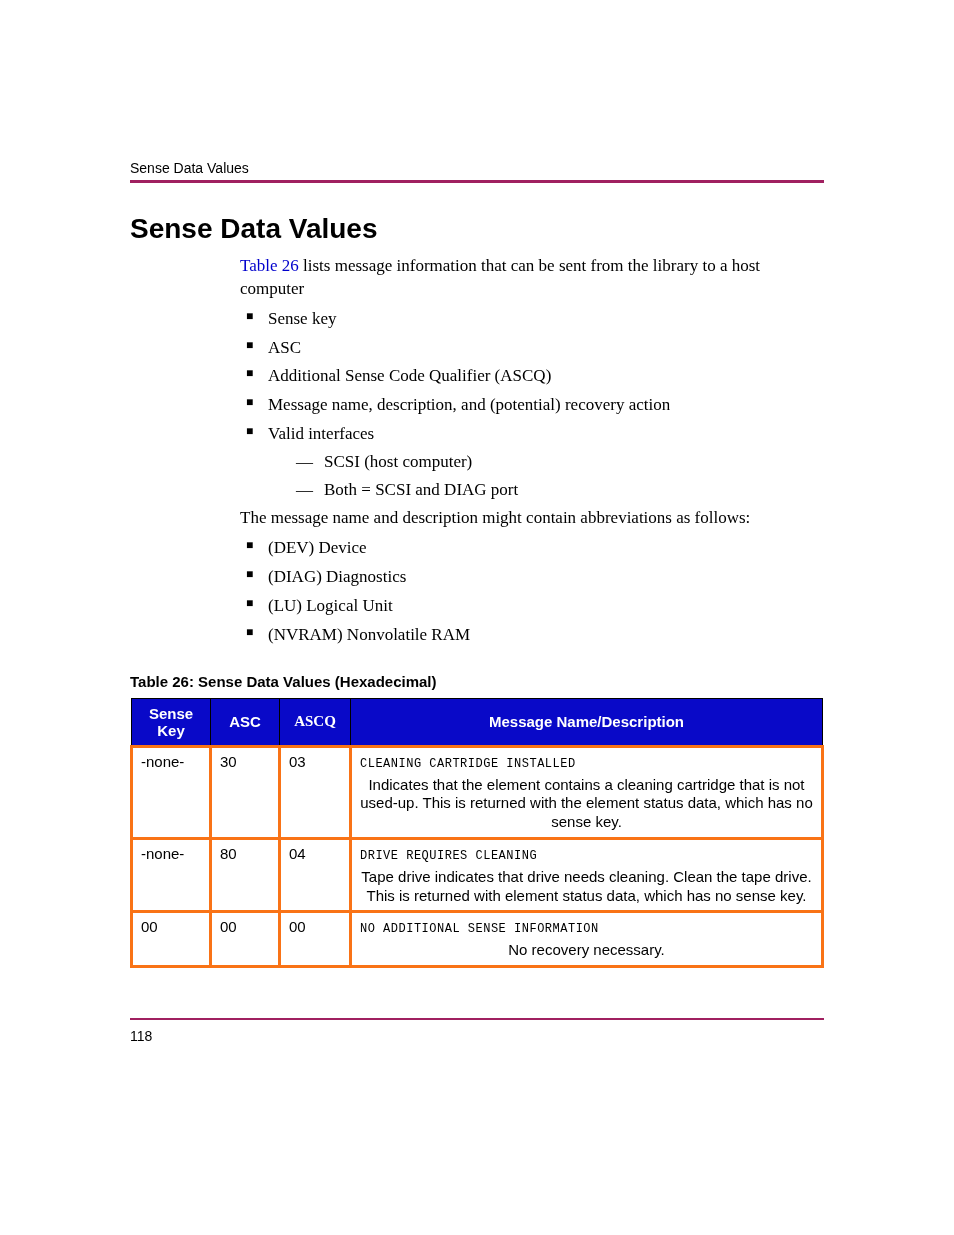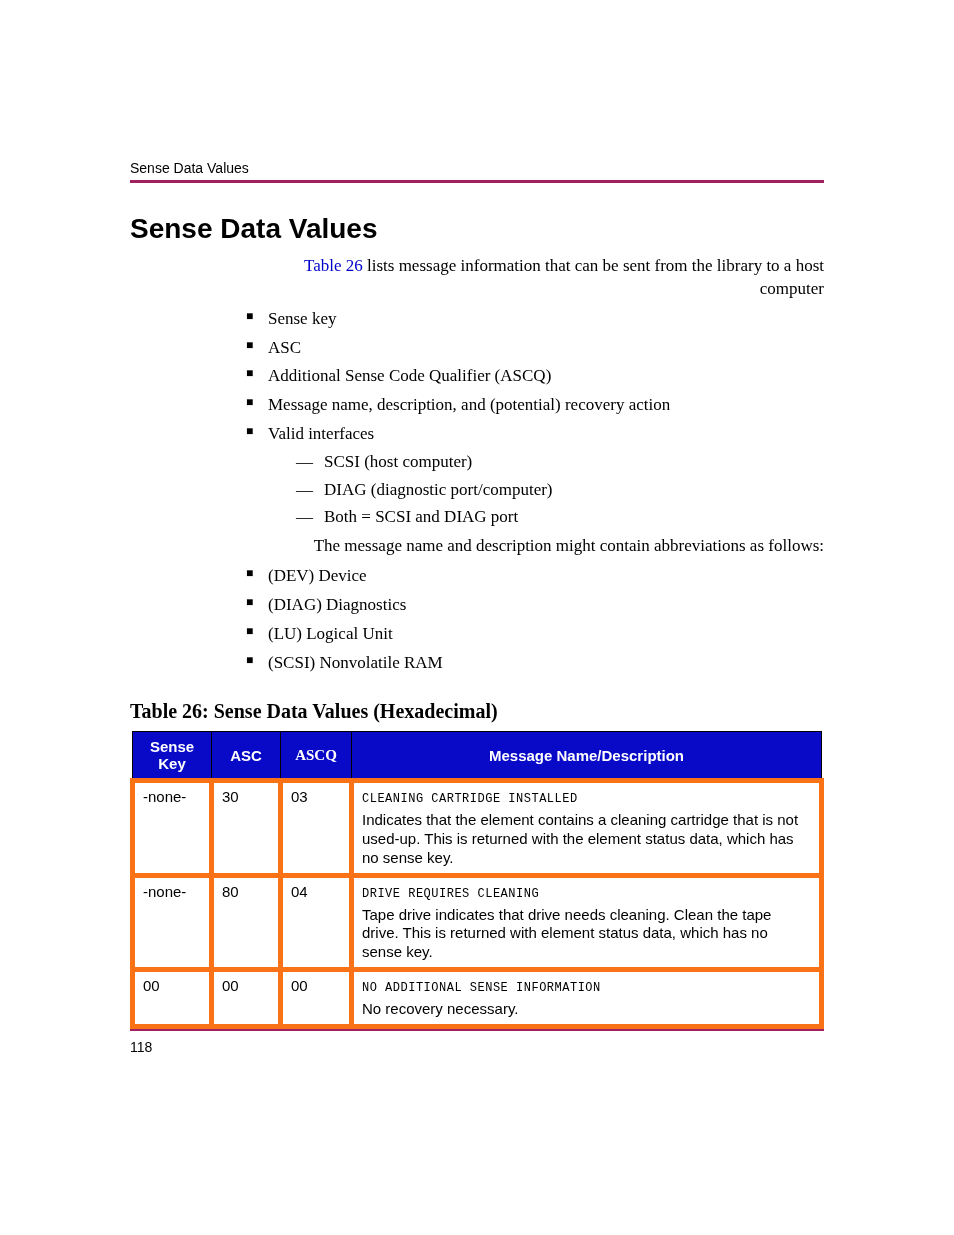--- a/index.html
+++ b/index.html
@@ -32,21 +32,20 @@
     font-weight: bold;
     font-size: 28px;
     margin: 0 0 10px 0;
   }
   .body-text {
     margin-left: 110px;
   }
   .body-text p {
     margin: 6px 0;
     line-height: 1.35;
-    text-align: right;
   }
   .ref-link {
     color: #0000cc;
   }
   ul.square {
     list-style: none;
     padding-left: 0;
     margin: 6px 0;
   }
   ul.square > li {
@@ -72,58 +71,60 @@
     padding-left: 28px;
     margin: 4px 0;
   }
   ul.dash > li::before {
     content: "—";
     position: absolute;
     left: 0;
     top: 0;
   }
   .table-caption {
-    font-family: Liberation Serif, serif;
+    font-family: Liberation Sans, sans-serif;
     font-weight: bold;
-    font-size: 20px;
+    font-size: 15px;
     margin-top: 26px;
     margin-bottom: 8px;
   }
   table.data-table {
     border-collapse: collapse;
     width: 100%;
     font-family: Arial, Helvetica, sans-serif;
     font-size: 15px;
   }
   table.data-table th {
     background: #0909c8;
     color: #fff;
     font-weight: bold;
     padding: 6px 6px;
     border: 1px solid #000;
     text-align: center;
     vertical-align: middle;
   }
   table.data-table td {
-    border: 5px solid #f97316;
+    border: 3px solid #f97316;
     padding: 5px 8px;
     vertical-align: top;
   }
   .msg-name {
     font-family: "Courier New", Courier, monospace;
     font-size: 12px;
     letter-spacing: 0.5px;
   }
   .msg-desc {
     display: block;
     margin-top: 5px;
     line-height: 1.25;
+    text-align: center;
   }
   .footer {
     position: relative;
+    margin-top: 50px;
   }
   .foot-rule {
     height: 2px;
     background: #a02060;
     margin-bottom: 8px;
   }
   .foot-row {
     font-family: Arial, Helvetica, sans-serif;
     font-size: 14px;
     display: flex;
@@ -150,33 +151,32 @@
 
     <ul class="square">
       <li>Sense key</li>
       <li>ASC</li>
       <li>Additional Sense Code Qualifier (ASCQ)</li>
       <li>Message name, description, and (potential) recovery action</li>
       <li>
         <span>Valid interfaces</span>
         <ul class="dash">
           <li>SCSI (host computer)</li>
-          <li>DIAG (diagnostic port/computer)</li>
           <li>Both = SCSI and DIAG port</li>
         </ul>
       </li>
     </ul>
 
     <p>The message name and description might contain abbreviations as follows:</p>
 
     <ul class="square">
       <li>(DEV) Device</li>
       <li>(DIAG) Diagnostics</li>
       <li>(LU) Logical Unit</li>
-      <li>(SCSI) Nonvolatile RAM</li>
+      <li>(NVRAM) Nonvolatile RAM</li>
     </ul>
   </div>
 
   <div class="table-caption">Table 26:  Sense Data Values (Hexadecimal)</div>
 
   <table class="data-table">
     <thead>
       <tr>
         <th class="col-sense">Sense Key</th>
         <th class="col-asc">ASC</th>

